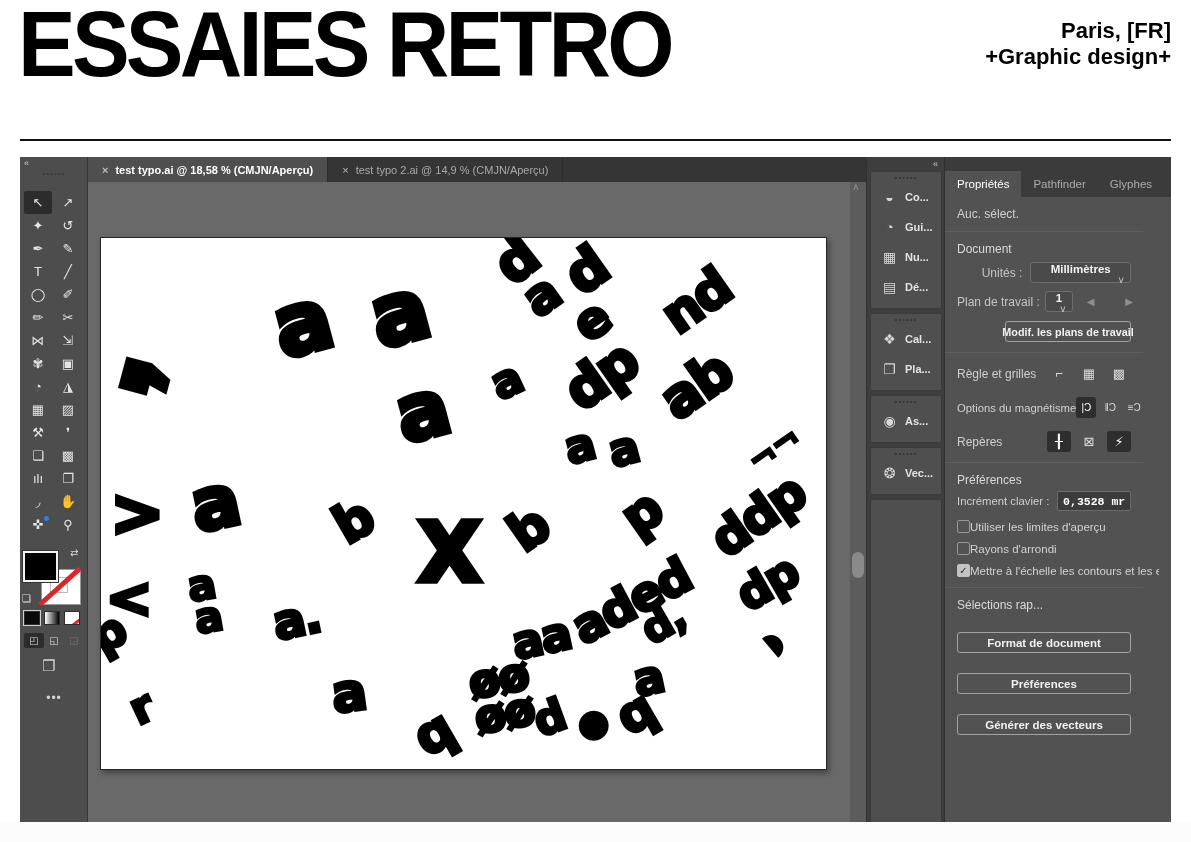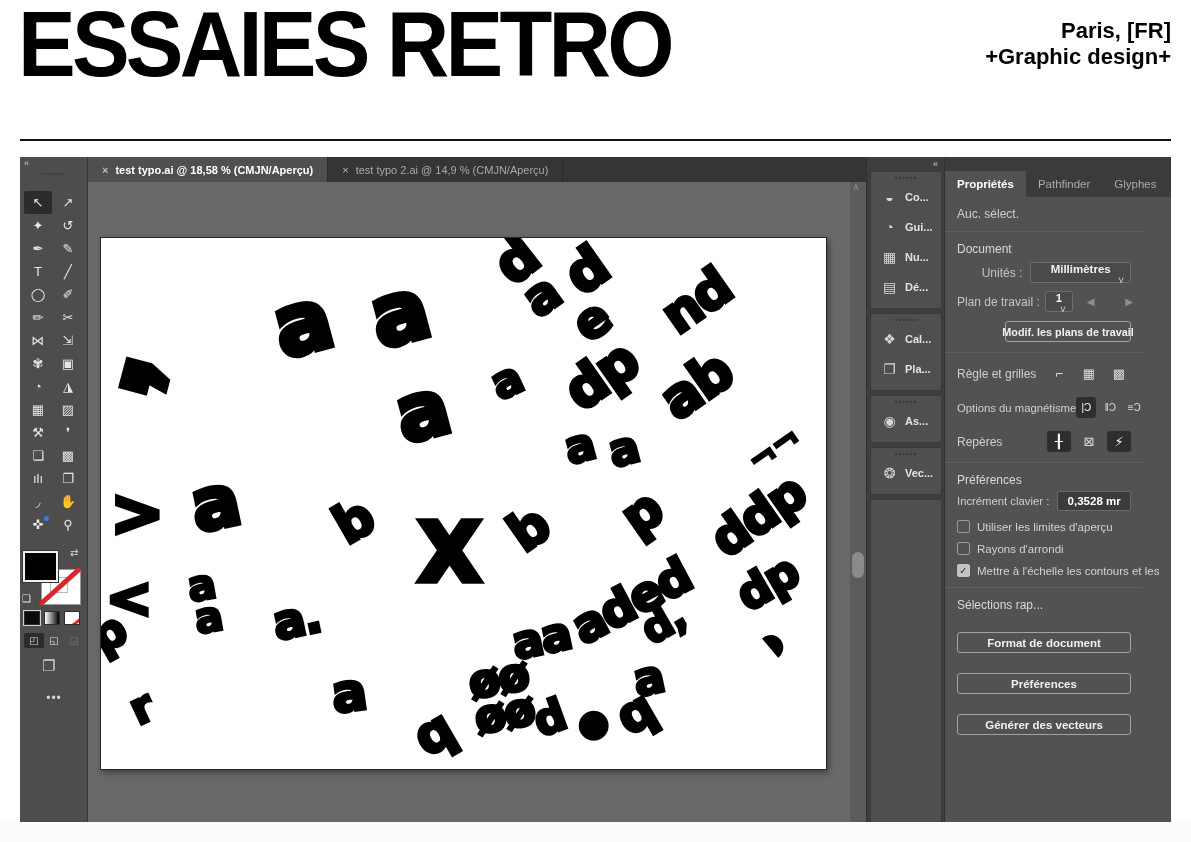--- a/index.html
+++ b/index.html
@@ -99,42 +99,42 @@
   .dock-item .ic { width:17px; text-align:center; color:#d8d8d8; font-size:14px; }
   .dock-item .lb { color:#e2e2e2; font-size:11px; font-weight:bold; }
   .dock-filler { background:#4f4f4f; border:1px solid #3a3a3a; border-radius:2px; height:358px; }
 
   
   .panel { position:absolute; left:925px; top:0; width:226px; height:665px; background:#525252; }
   .panel-top { position:absolute; left:0; top:0; width:226px; height:40px; background:#3b3b3b; }
   .ptabs { position:absolute; left:0; top:14px; height:26px; display:flex; }
   .ptab { padding:0 12px; display:flex; align-items:center; font-size:11.5px; color:#ababab;
     cursor:default; }
-  .ptab.active { background:#525252; color:#fff; font-weight:bold; }
+  .ptab.active { background:#525252; color:#fff; font-weight:normal; }
   .pbody { position:absolute; left:0; top:40px; width:214px; bottom:0; padding:10px 28px 0 12px;
     color:#cfcfcf; font-size:12px; overflow:hidden; }
   .prow { display:flex; align-items:center; white-space:nowrap; }
   .sep { border-top:1px solid #5f5f5f; margin:10px -12px 10px -12px; }
   .sec-h { color:#d9d9d9; font-size:12px; margin-bottom:4px; }
   .lblcol { width:88px; text-align:right; padding-right:8px; color:#c4c4c4; font-size:12px; }
   .dd { height:21px; background:#4a4a4a; border:1px solid #6e6e6e; border-radius:3px; color:#f2f2f2;
     font-size:11.5px; font-weight:bold; display:flex; align-items:center; padding:0 6px;flex-direction:column; }
   .dd .chev { margin-left:auto; font-weight:normal; color:#d0d0d0; font-size:10px; padding-left:8px; }
   .navarrows { color:#8f8f8f; font-size:10px; margin-left:14px; letter-spacing:14px; }
   .btn { height:21px; border:1px solid #a2a2a2; border-radius:3px; color:#f0f0f0; font-size:11.5px;
     font-weight:bold; display:flex; align-items:center; justify-content:center; background:transparent;
     cursor:default; }
   .iconset { margin-left:auto; display:flex; gap:6px; }
   .pic { min-width:24px; height:21px; padding:0 2px; display:flex; align-items:center; justify-content:center;
     color:#dadada; font-size:13px; border-radius:3px; }
   .pic.pressed { background:#2e2e2e; color:#fff; }
   .kb-input { width:74px; height:20px; background:#3b3b3b; border:1px solid #6b6b6b; border-radius:2px;
     color:#fff; font-size:11.5px; font-weight:bold; display:flex; align-items:center; justify-content:center;
-    margin-left:8px; }
-  .chk-row { display:flex; align-items:center; gap:7px; margin:9px 0; white-space:nowrap; }
+    margin-left:8px;font-family:Liberation Mono, monospace; }
+  .chk-row { display:flex; align-items:center; margin:9px 0; white-space:nowrap; }
   .chk { width:13px; height:13px; border:1px solid #9a9a9a; border-radius:2px; flex:0 0 13px;
     display:flex; align-items:center; justify-content:center; font-size:10px; color:#2b2b2b; }
   .chk.checked { background:#c3c3c3; border-color:#c3c3c3; }
   .chk-lb { font-size:11.5px; color:#d2d2d2; }
   .qbtn { margin:20px 0; }
 
   
   .below { position:absolute; left:0; top:822px; width:1191px; height:20px; background:#fcfcfc; }
 </style>
 </head>

